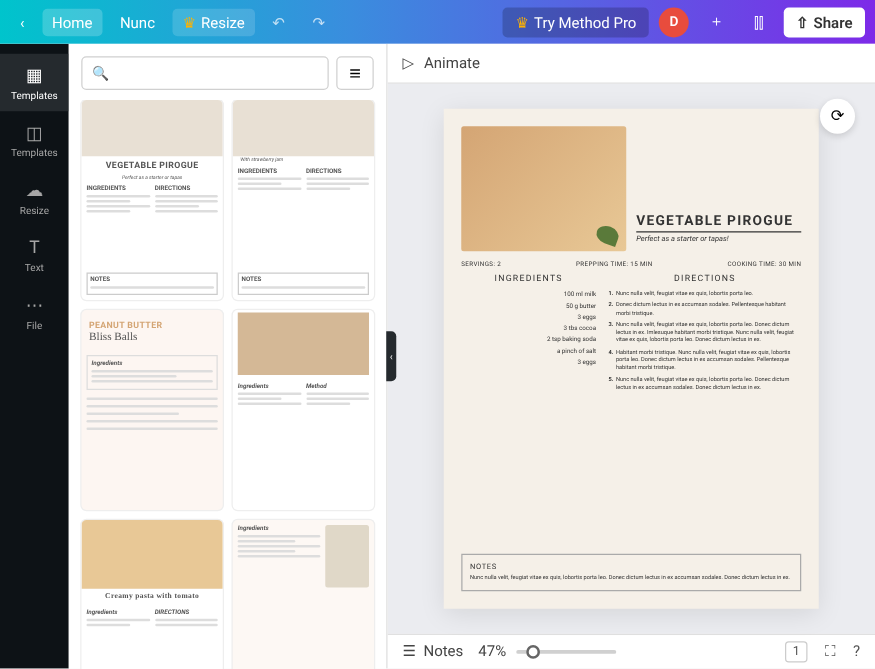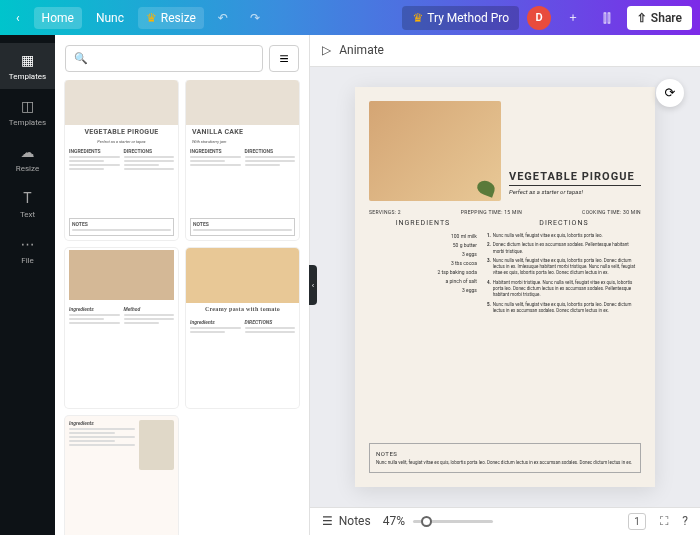--- a/index.html
+++ b/index.html
@@ -165,41 +165,57 @@
               </div>
             </div>
             <div class="tpl-notes">
               <div class="tpl-col-h">NOTES</div>
               <div class="tpl-line"></div>
             </div>
           </div>
       </div>
       <div class="tpl-card">
         <div class="tpl-hero"></div>
-        <div class="tpl-title" style="text-align:left;padding-left:6px">VANILLA CAKE</div>
         <div class="tpl-sub" style="text-align:left;padding-left:6px">With strawberry jam</div>
         <div class="tpl-body">
             <div class="tpl-cols">
               <div class="tpl-col">
                 <div class="tpl-col-h">INGREDIENTS</div>
                 <div class="tpl-line"></div>
                 <div class="tpl-line s"></div>
                 <div class="tpl-line"></div>
               </div>
               <div class="tpl-col">
                 <div class="tpl-col-h">DIRECTIONS</div>
                 <div class="tpl-line"></div>
                 <div class="tpl-line"></div>
                 <div class="tpl-line s"></div>
               </div>
             </div>
             <div class="tpl-notes">
               <div class="tpl-col-h">NOTES</div>
               <div class="tpl-line"></div>
             </div>
+          </div>
+      </div>
+      <div class="tpl-card" style="background:#fdf6f2">
+        <div class="tpl-title" style="color:#d4a574;text-align:left;padding:8px 6px 0">PEANUT BUTTER</div>
+        <div style="font-family:cursive;font-size:9px;padding:0 6px">Bliss Balls</div>
+        <div class="tpl-body" style="padding-top:10px">
+            <div style="border:1px solid #ddd;padding:3px;margin-bottom:4px">
+              <div class="tpl-col-h" style="font-style:italic">Ingredients</div>
+              <div class="tpl-line"></div>
+              <div class="tpl-line s"></div>
+              <div class="tpl-line"></div>
+            </div>
+            <div class="tpl-line"></div>
+            <div class="tpl-line"></div>
+            <div class="tpl-line s"></div>
+            <div class="tpl-line"></div>
+            <div class="tpl-line"></div>
           </div>
       </div>
       <div class="tpl-card">
         <div class="tpl-hero cookie" style="height:50px;margin:2px 4px"></div>
         <div class="tpl-body">
             <div class="tpl-cols">
               <div class="tpl-col">
                 <div class="tpl-col-h" style="font-style:italic">Ingredients</div>
                 <div class="tpl-line"></div>
                 <div class="tpl-line s"></div>

